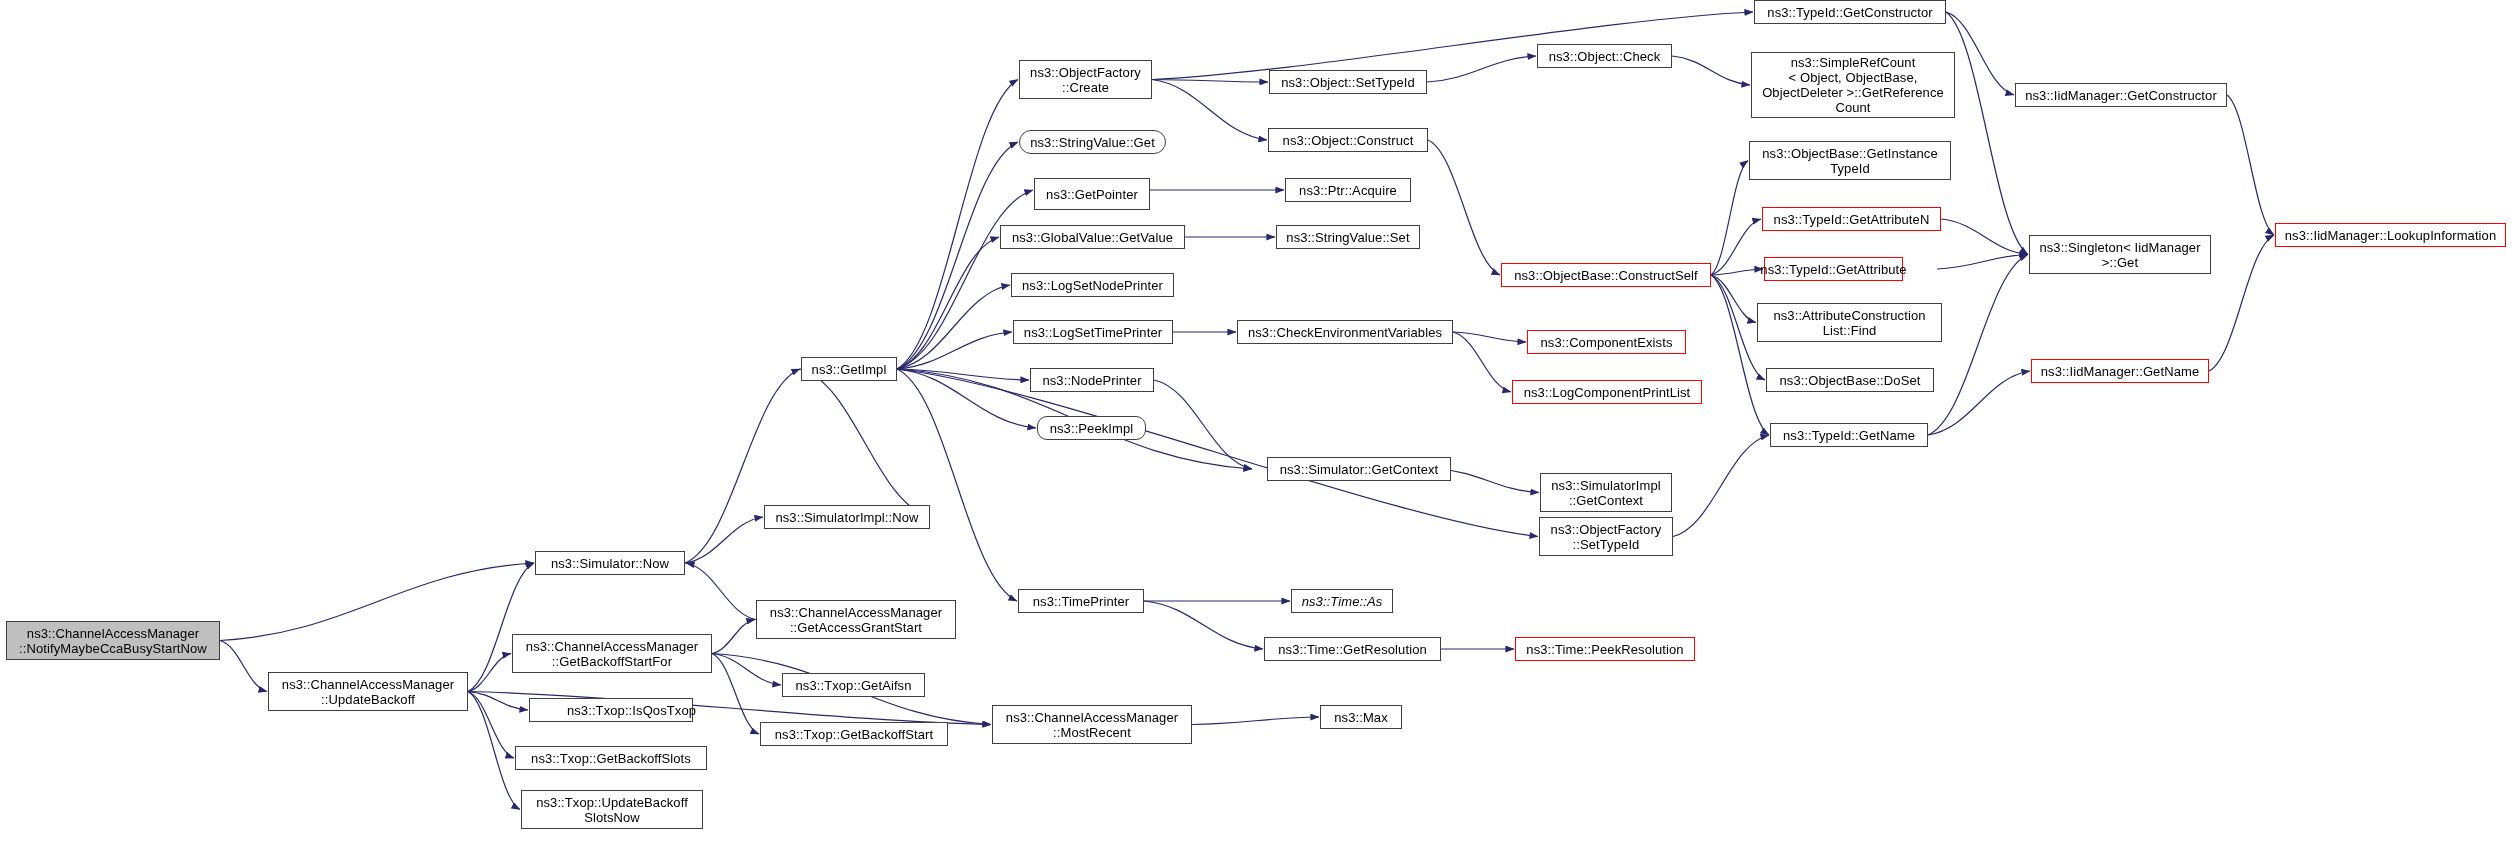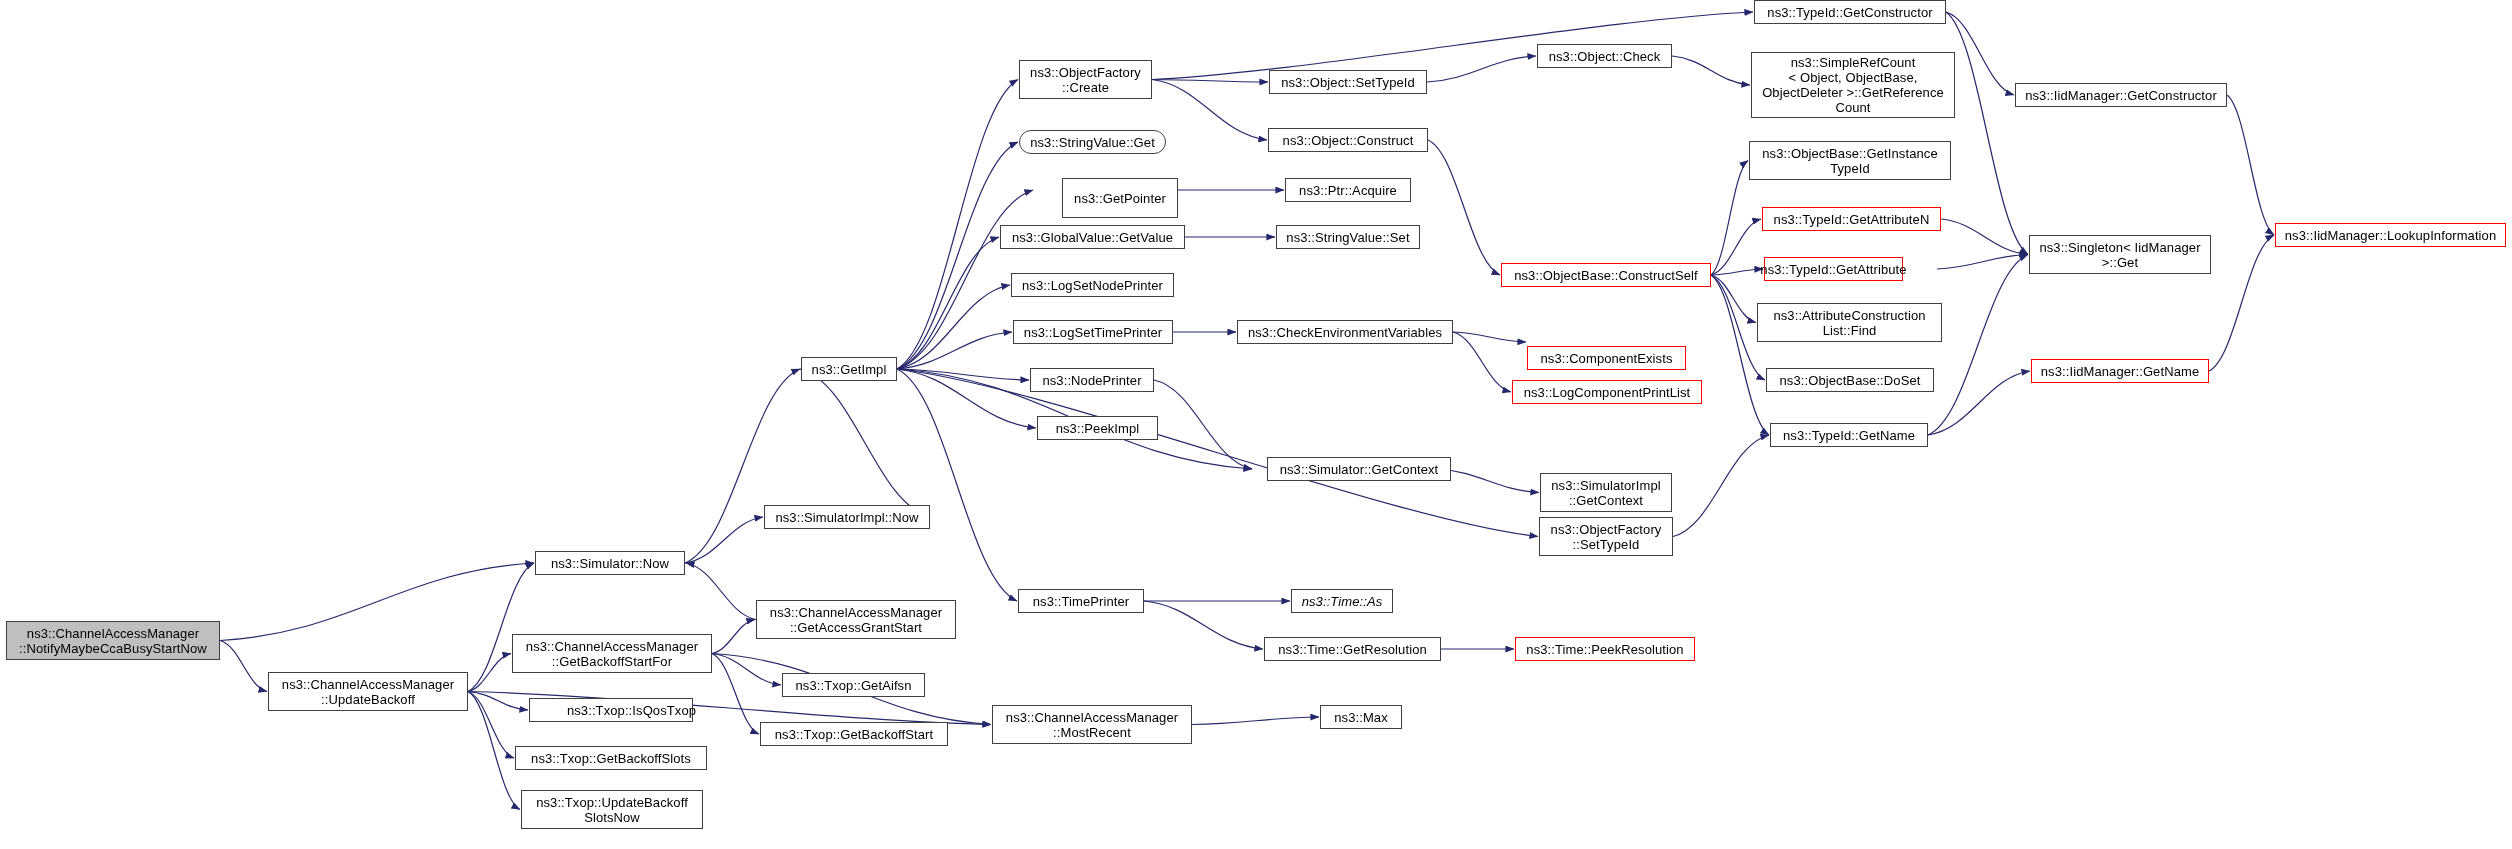--- a/index.html
+++ b/index.html
@@ -137,37 +137,37 @@
 ::GetAccessGrantStart</div>
       <div class="node" style="left: 782px; top: 673px; width: 143px; height: 24px;">ns3::Txop::GetAifsn</div>
       <div class="node" style="left: 760px; top: 722px; width: 188px; height: 24px;">ns3::Txop::GetBackoffStart</div>
       <div class="node" style="left: 801px; top: 357px; width: 96px; height: 24px;">ns3::GetImpl</div>
       <div class="node" style="left: 1018px; top: 589px; width: 126px; height: 24px;">ns3::TimePrinter</div>
       <div class="node" style="left: 992px; top: 705px; width: 200px; height: 39px;">ns3::ChannelAccessManager
 ::MostRecent</div>
       <div class="node" style="left: 1019px; top: 60px; width: 133px; height: 39px;">ns3::ObjectFactory
 ::Create</div>
       <div class="node" style="left: 1019px; top: 130px; width: 147px; height: 24px; border-radius: 12px;">ns3::StringValue::Get</div>
-      <div class="node" style="left: 1034px; top: 178px; width: 116px; height: 40px; margin-left: 28px;">ns3::GetPointer</div>
+      <div class="node" style="left: 1034px; top: 178px; width: 116px; height: 32px;">ns3::GetPointer</div>
       <div class="node" style="left: 1000px; top: 225px; width: 185px; height: 24px;">ns3::GlobalValue::GetValue</div>
       <div class="node" style="left: 1011px; top: 273px; width: 163px; height: 24px;">ns3::LogSetNodePrinter</div>
       <div class="node" style="left: 1013px; top: 320px; width: 160px; height: 24px;">ns3::LogSetTimePrinter</div>
       <div class="node" style="left: 1030px; top: 368px; width: 124px; height: 24px;">ns3::NodePrinter</div>
-      <div class="node" style="left: 1037px; top: 416px; width: 121px; height: 24px;">ns3::PeekImpl</div>
+      <div class="node" style="left: 1037px; top: 416px; width: 109px; height: 24px; border-radius: 10px;">ns3::PeekImpl</div>
       <div class="node" style="left: 1253px; top: 457px; width: 184px; height: 24px; margin-left: 14px;">ns3::Simulator::GetContext</div>
       <div class="node" style="left: 1291px; top: 589px; width: 102px; height: 24px; font-style: italic;">ns3::Time::As</div>
       <div class="node" style="left: 1264px; top: 637px; width: 177px; height: 24px;">ns3::Time::GetResolution</div>
       <div class="node" style="left: 1320px; top: 705px; width: 82px; height: 24px;">ns3::Max</div>
       <div class="node" style="left: 1269px; top: 70px; width: 158px; height: 24px;">ns3::Object::SetTypeId</div>
       <div class="node" style="left: 1268px; top: 128px; width: 160px; height: 24px;">ns3::Object::Construct</div>
       <div class="node" style="left: 1285px; top: 178px; width: 126px; height: 24px;">ns3::Ptr::Acquire</div>
       <div class="node" style="left: 1276px; top: 225px; width: 144px; height: 24px;">ns3::StringValue::Set</div>
       <div class="node" style="left: 1237px; top: 320px; width: 216px; height: 24px;">ns3::CheckEnvironmentVariables</div>
       <div class="node red" style="left: 1501px; top: 263px; width: 210px; height: 24px;">ns3::ObjectBase::ConstructSelf</div>
-      <div class="node red" style="left: 1527px; top: 330px; width: 159px; height: 24px; margin-top: 16px;">ns3::ComponentExists</div>
+      <div class="node red" style="left: 1527px; top: 330px; width: 159px; height: 24px;">ns3::ComponentExists</div>
       <div class="node red" style="left: 1512px; top: 380px; width: 190px; height: 24px;">ns3::LogComponentPrintList</div>
       <div class="node" style="left: 1540px; top: 473px; width: 132px; height: 39px;">ns3::SimulatorImpl
 ::GetContext</div>
       <div class="node" style="left: 1539px; top: 517px; width: 134px; height: 39px;">ns3::ObjectFactory
 ::SetTypeId</div>
       <div class="node red" style="left: 1515px; top: 637px; width: 180px; height: 24px;">ns3::Time::PeekResolution</div>
       <div class="node" style="left: 1537px; top: 44px; width: 135px; height: 24px;">ns3::Object::Check</div>
       <div class="node" style="left: 1754px; top: 0px; width: 192px; height: 24px;">ns3::TypeId::GetConstructor</div>
       <div class="node" style="left: 1751px; top: 52px; width: 204px; height: 66px;">ns3::SimpleRefCount
 &lt; Object, ObjectBase,

